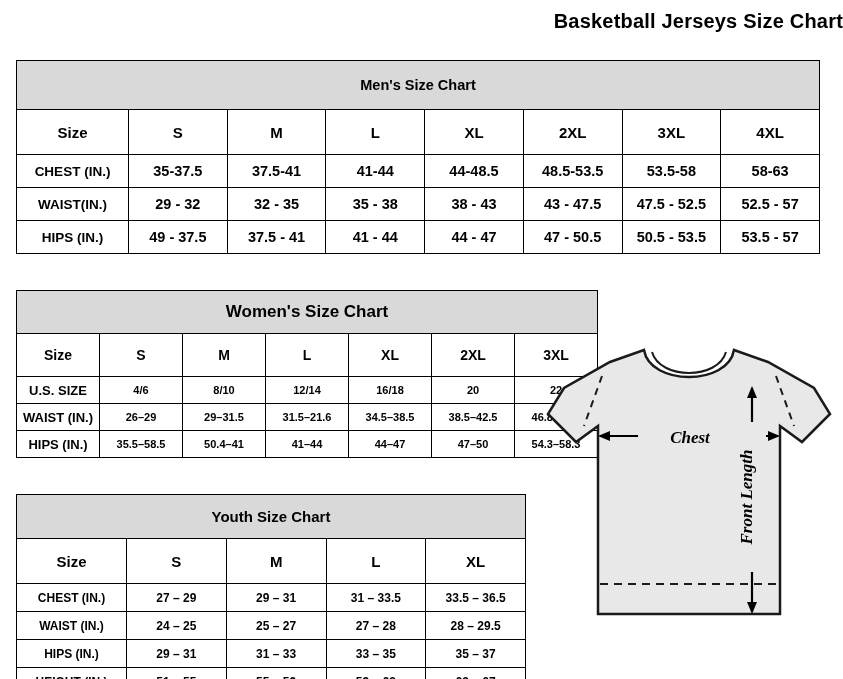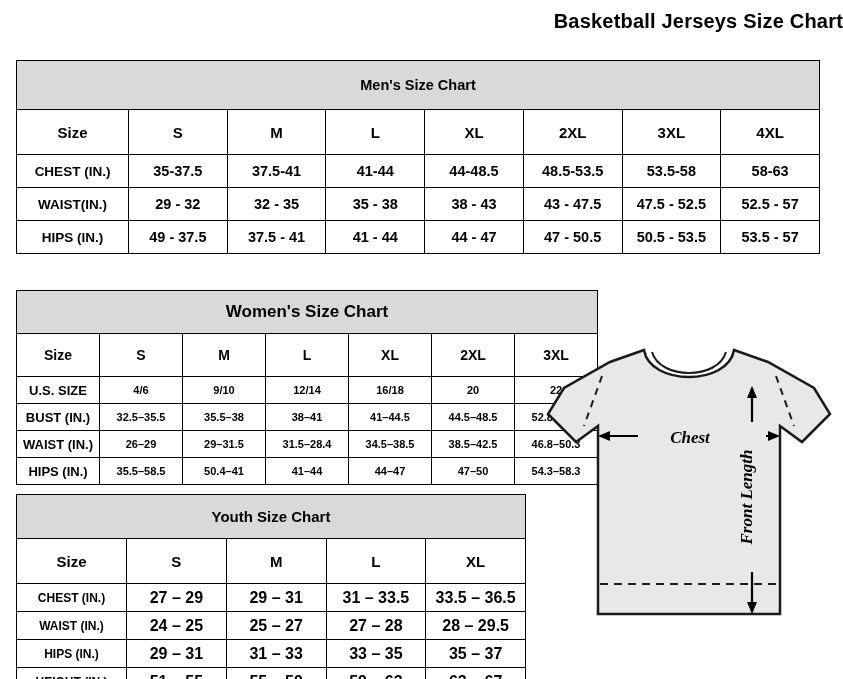--- a/index.html
+++ b/index.html
@@ -69,21 +69,21 @@
   #women-table .caption-row td { font-size: 17px; }
   #women-table .rowlabel { font-size: 13px; }
 
   
   #youth-table {
     position: absolute;
     left: 16px;
     top: 494px;
     width: 510px;
   }
-  #youth-table td { height: 25px; font-size: 16px; }
+  #youth-table td { height: 25px; font-size: 12px; }
   #youth-table .hdr td { font-size: 15px; height: 30px; }
   #youth-table .caption-row td { font-size: 15px; }
   #youth-table .rowlabel { font-size: 12px; }
 
   
   #shirt-diagram {
     position: absolute;
     left: 540px;
     top: 314px;
     width: 300px;
@@ -178,40 +178,31 @@
       <td>S</td>
       <td>M</td>
       <td>L</td>
       <td>XL</td>
       <td>2XL</td>
       <td>3XL</td>
     </tr>
     <tr>
       <td class="rowlabel">U.S. SIZE</td>
       <td>4/6</td>
-      <td>9/10</td>
+      <td>8/10</td>
       <td>12/14</td>
       <td>16/18</td>
       <td>20</td>
       <td>22</td>
     </tr>
     <tr>
-      <td class="rowlabel">BUST  (IN.)</td>
-      <td>32.5–35.5</td>
-      <td>35.5–38</td>
-      <td>38–41</td>
-      <td>41–44.5</td>
-      <td>44.5–48.5</td>
-      <td>52.8–56.5</td>
-    </tr>
-    <tr>
       <td class="rowlabel">WAIST  (IN.)</td>
       <td>26–29</td>
       <td>29–31.5</td>
-      <td>31.5–28.4</td>
+      <td>31.5–21.6</td>
       <td>34.5–38.5</td>
       <td>38.5–42.5</td>
       <td>46.8–50.3</td>
     </tr>
     <tr>
       <td class="rowlabel">HIPS  (IN.)</td>
       <td>35.5–58.5</td>
       <td>50.4–41</td>
       <td>41–44</td>
       <td>44–47</td>

